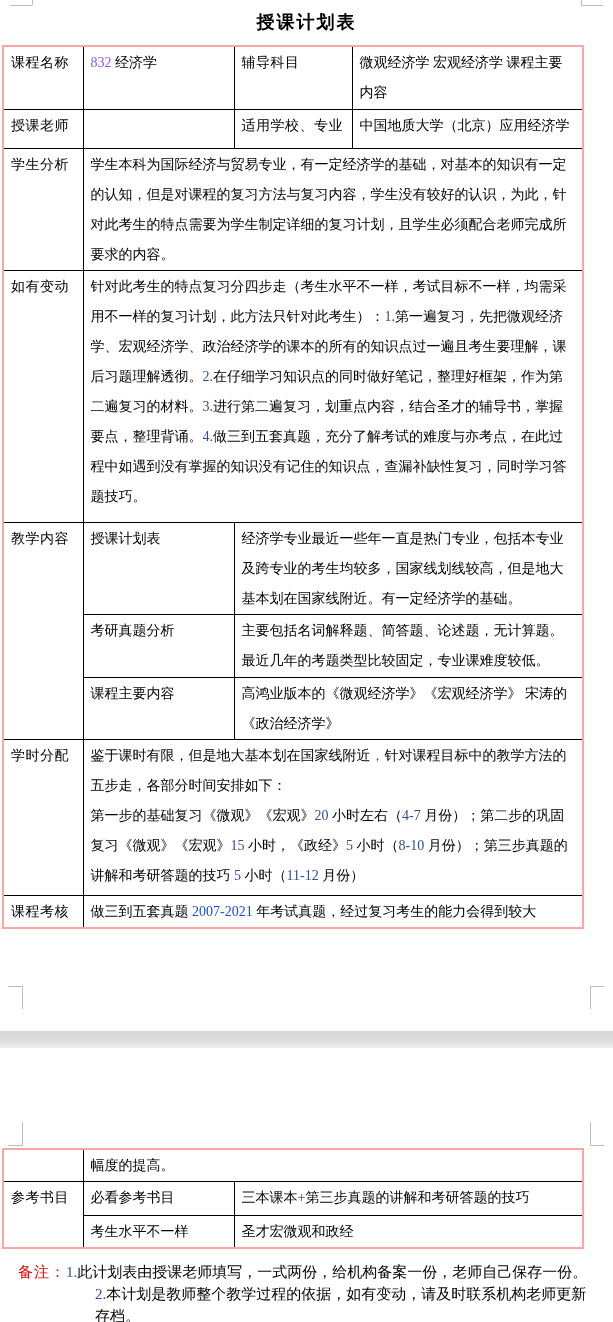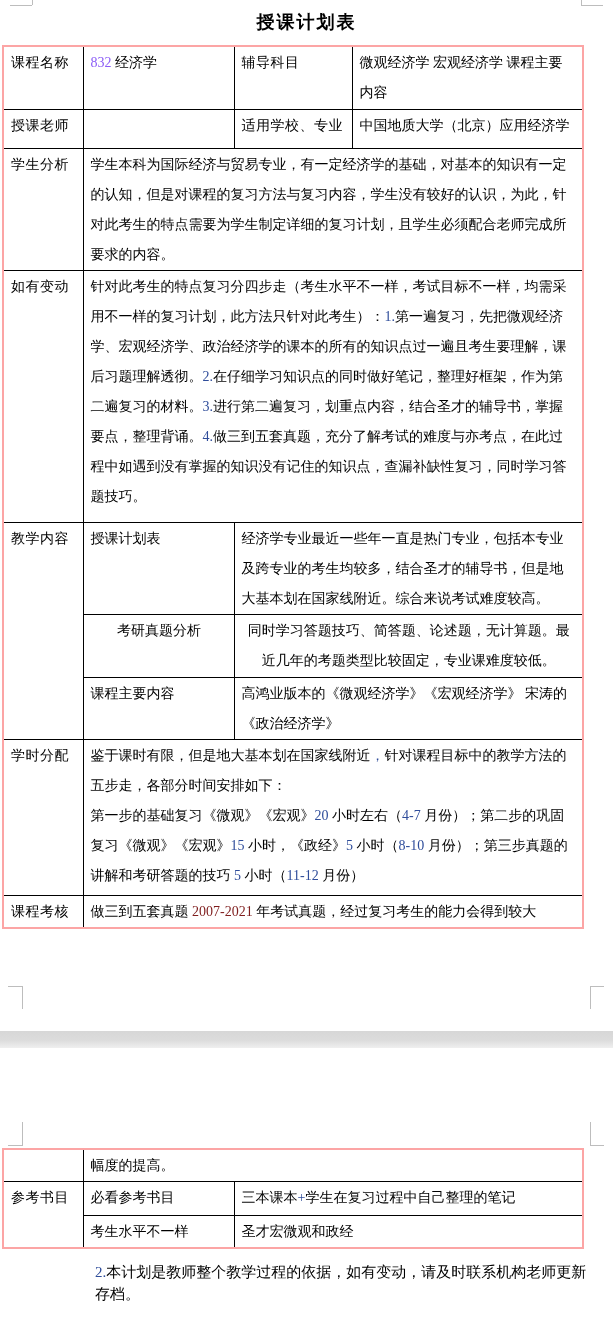--- a/index.html
+++ b/index.html
@@ -24,21 +24,21 @@
     font-size:14px;line-height:30px;
     vertical-align:top;padding:1px 6px 0 7px;
     overflow:hidden;word-break:break-all;
   }
   td.lbl{letter-spacing:0.5px;}
   tr.h63 td{height:63px;}
   tr.h39 td{height:39px;}
   tr.h122 td{height:122px;}
   tr.h252 td{height:252px;}
   tr.h89 td{height:89px;}
-  tr.h63b td{height:63px;text-align:center;}
+  tr.h63b td{height:63px;}
   tr.h62 td{height:62px;}
   tr.h156 td{height:156px;}
   tr.h32 td{height:32px;}
   tr.h31 td{height:31px;}
   tr.h34 td{height:34px;}
   tr.h28 td{height:28px;}
   td.tight{line-height:29px;}
   .page-gap{
     position:absolute;left:0;top:1031px;width:613px;height:17px;
     background:linear-gradient(#d7d7d7 0%,#dcdcdc 55%,#efefef 100%);
@@ -92,40 +92,40 @@
     <td class="lbl">学生分析</td>
     <td colspan="3">学生本科为国际经济与贸易专业，有一定经济学的基础，对基本的知识有一定的认知，但是对课程的复习方法与复习内容，学生没有较好的认识，为此，针对此考生的特点需要为学生制定详细的复习计划，且学生必须配合老师完成所要求的内容。</td>
   </tr>
   <tr class="h252">
     <td class="lbl">如有变动</td>
     <td colspan="3"><span>针对此考生的特点复习分四步走（考生水平不一样，考试目标不一样，均需采用不一样的复习计划，此方法只针对此考生）：</span><span class="num" style="color: rgb(46, 76, 154);">1.</span><span>第一遍复习，先把微观经济学、宏观经济学、政治经济学的课本的所有的知识点过一遍且考生要理解，课后习题理解透彻。</span><span class="num" style="color: rgb(46, 76, 154);">2.</span><span>在仔细学习知识点的同时做好笔记，整理好框架，作为第二遍复习的材料。</span><span class="num" style="color: rgb(46, 76, 154);">3.</span><span>进行第二遍复习，划重点内容，结合圣才的辅导书，掌握要点，整理背诵。</span><span class="num" style="color: rgb(46, 76, 154);">4.</span><span>做三到五套真题，充分了解考试的难度与亦考点，在此过程中如遇到没有掌握的知识没有记住的知识点，查漏补缺性复习，同时学习答题技巧。</span></td>
   </tr>
   <tr class="h89">
     <td class="lbl" rowspan="3">教学内容</td>
     <td class="tight">授课计划表</td>
-    <td class="tight" colspan="2">经济学专业最近一些年一直是热门专业，包括本专业及跨专业的考生均较多，结合圣才的辅导书，但是地大基本划在国家线附近。综合来说考试难度较高。</td>
+    <td class="tight" colspan="2">经济学专业最近一些年一直是热门专业，包括本专业及跨专业的考生均较多，国家线划线较高，但是地大基本划在国家线附近。有一定经济学的基础。</td>
   </tr>
   <tr class="h63b">
     <td>考研真题分析</td>
-    <td colspan="2">同时学习答题技巧、简答题、论述题，无计算题。最近几年的考题类型比较固定，专业课难度较低。</td>
+    <td colspan="2">主要包括名词解释题、简答题、论述题，无计算题。最近几年的考题类型比较固定，专业课难度较低。</td>
   </tr>
   <tr class="h62">
     <td>课程主要内容</td>
     <td colspan="2">高鸿业版本的《微观经济学》《宏观经济学》 宋涛的《政治经济学》</td>
   </tr>
   <tr class="h156">
     <td class="lbl">学时分配</td>
     <td colspan="3">
       <div><span>鉴于课时有限，但是地大基本划在国家线附近</span><span class="num" style="color: rgb(46, 76, 154);">，</span><span>针对课程目标中的教学方法的五步走，各部分时间安排如下：</span></div>
       <div><span>第一步的基础复习《微观》《宏观》</span><span class="num" style="color: rgb(46, 76, 154);">20</span><span> 小时左右（</span><span class="num" style="color: rgb(46, 76, 154);">4-7</span><span> 月份）；第二步的巩固复习《微观》《宏观》</span><span class="num" style="color: rgb(46, 76, 154);">15</span><span> 小时，《政经》</span><span class="num" style="color: rgb(46, 76, 154);">5</span><span> 小时（</span><span class="num" style="color: rgb(46, 76, 154);">8-10</span><span> 月份）；第三步真题的讲解和考研答题的技巧 </span><span class="num" style="color: rgb(46, 76, 154);">5</span><span> 小时（</span><span class="num" style="color: rgb(46, 76, 154);">11-12</span><span> 月份）</span></div>
     </td>
   </tr>
   <tr class="h32">
     <td class="lbl">课程考核</td>
-    <td colspan="3"><span>做三到五套真题 </span><span class="num" style="color: #7f1d1d;">2007-2021</span><span> 年考试真题，经过复习考生的能力会得到较大</span></td>
+    <td colspan="3"><span>做三到五套真题 </span><span class="num" style="color: #1d4ed8;">2007-2021</span><span> 年考试真题，经过复习考生的能力会得到较大</span></td>
   </tr>
   </tbody>
 </table>
 
 <div class="page-gap"></div>
 
 <div class="mark mark-v" style="left:22px;top:1122px;height:24px;"></div>
 <div class="mark mark-h" style="left:8px;top:1145px;width:14px;"></div>
 <div class="mark mark-v" style="left:590px;top:1122px;height:24px;"></div>
 <div class="mark mark-h" style="left:590px;top:1145px;width:14px;"></div>
@@ -138,26 +138,29 @@
       <col style="width:231px">
   </colgroup>
   <tbody>
   <tr class="h31">
     <td></td>
     <td colspan="3">幅度的提高。</td>
   </tr>
   <tr class="h34">
     <td class="lbl" rowspan="2">参考书目</td>
     <td>必看参考书目</td>
-    <td colspan="2"><span>三本课本</span><span class="num" style="color: rgb(46, 76, 154);">+</span><span>学生在复习过程中自己整理的笔记</span></td>
+    <td colspan="2"><span>三本课本</span><span class="num" style="color: rgb(46, 76, 154);">+</span><span>第三步真题的讲解和考研答题的技巧</span></td>
   </tr>
   <tr class="h28">
     <td>考生水平不一样</td>
     <td colspan="2">圣才宏微观和政经</td>
   </tr>
   </tbody>
 </table>
 
 <div class="notes">
+  <div class="note-line">
+    <span class="note-label">备注：</span><span><span class="num" style="color: rgb(46, 76, 154);">1.</span><span>此计划表由授课老师填写，一式两份，给机构备案一份，老师自己保存一份。</span></span>
+  </div>
   <div class="note-line note-line2">
     <span><span class="num" style="color: rgb(46, 76, 154);">2.</span><span>本计划是教师整个教学过程的依据，如有变动，请及时联系机构老师更新存档。</span></span>
   </div>
 </div>
 
 </body></html>

